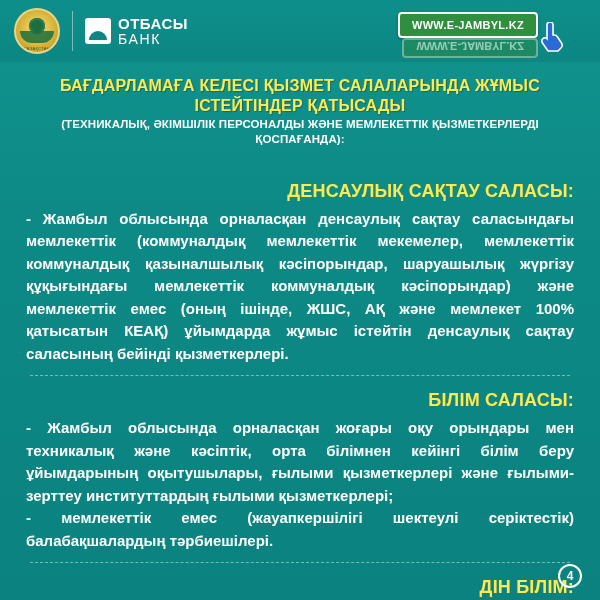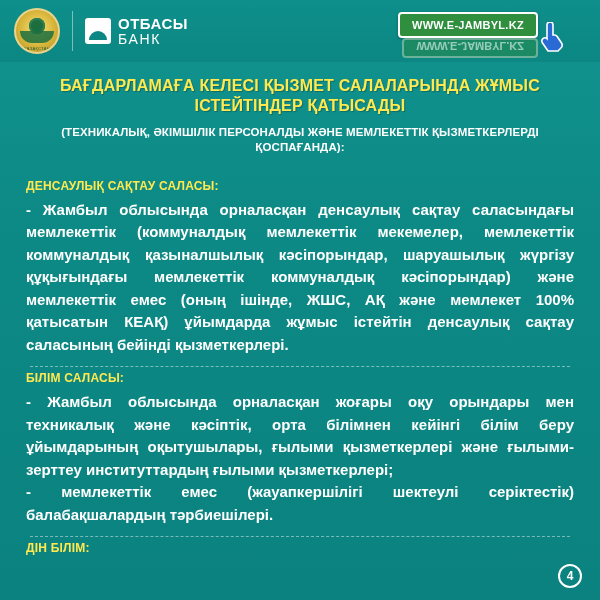--- a/index.html
+++ b/index.html
@@ -112,36 +112,36 @@
     font-size: 16px;
     line-height: 1.28;
     letter-spacing: .2px;
     text-shadow: 1px 1px 1px rgba(0,0,0,.25);
   }
   .title-sub {
     color: #ffffff;
     font-weight: bold;
     font-size: 11.5px;
     line-height: 1.3;
-    margin-top: 8px;
+    margin-top: 0;
     letter-spacing: .1px;
   }
   
   .body {
     margin: 2px 14px 0;
     padding: 8px 12px 10px;
   }
   .section { margin-bottom: 4px; }
   .section-title {
-    text-align: left;
+    text-align: right;
     color: #ffe94f;
     font-weight: bold;
-    font-size: 12px;
+    font-size: 18px;
     letter-spacing: .2px;
-    margin: 4px 0 6px;
+    margin: 14px 0 6px;
   }
   .section-body {
     color: #ffffff;
     font-weight: bold;
     font-size: 15px;
     line-height: 1.5;
     text-align: justify;
     letter-spacing: 0;
   }
   .sep {

